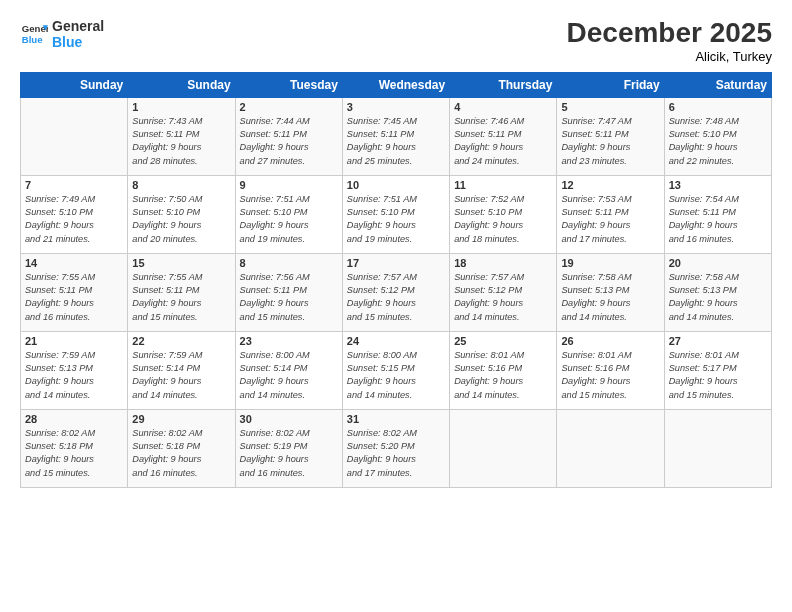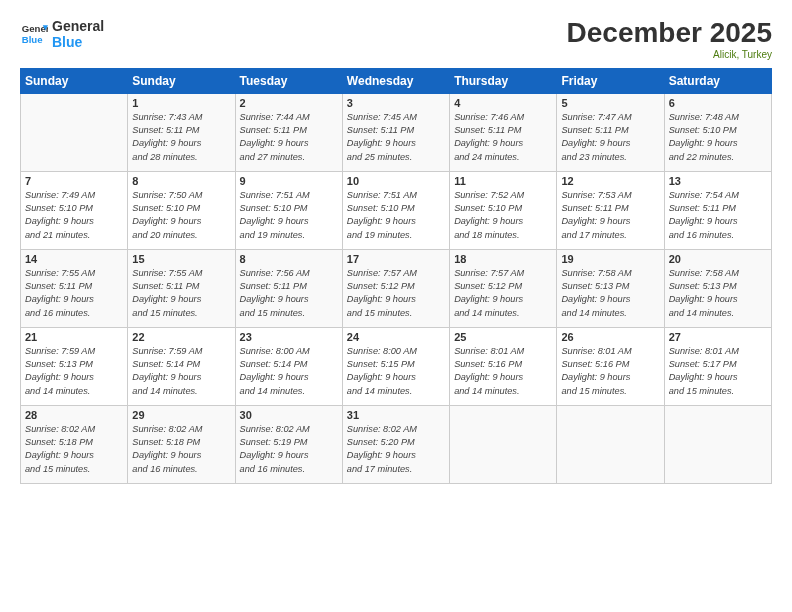--- a/index.html
+++ b/index.html
@@ -35,36 +35,36 @@
     .title-block {
       text-align: right;
     }
     .month-title {
       font-size: 28px;
       font-weight: bold;
       color: #333;
       line-height: 1.1;
     }
     .subtitle {
-      font-size: 10px;
-      color: #4d7c0f;
+      font-size: 13px;
+      color: #000000;
       text-align: right;
     }
     table {
       width: 100%;
       border-collapse: collapse;
       table-layout: fixed;
     }
     thead tr th {
       background: #1565C0;
       color: #fff;
       font-size: 12px;
       font-weight: bold;
       padding: 5px 4px;
-      text-align: left;
+      text-align: right;
       border: 1px solid #1565C0;
     }
     tbody tr td {
       border: 1px solid #ccc;
       vertical-align: top;
       padding: 3px 4px 3px 4px;
       font-size: 9.5px;
       color: #333;
       height: 78px;
     }

